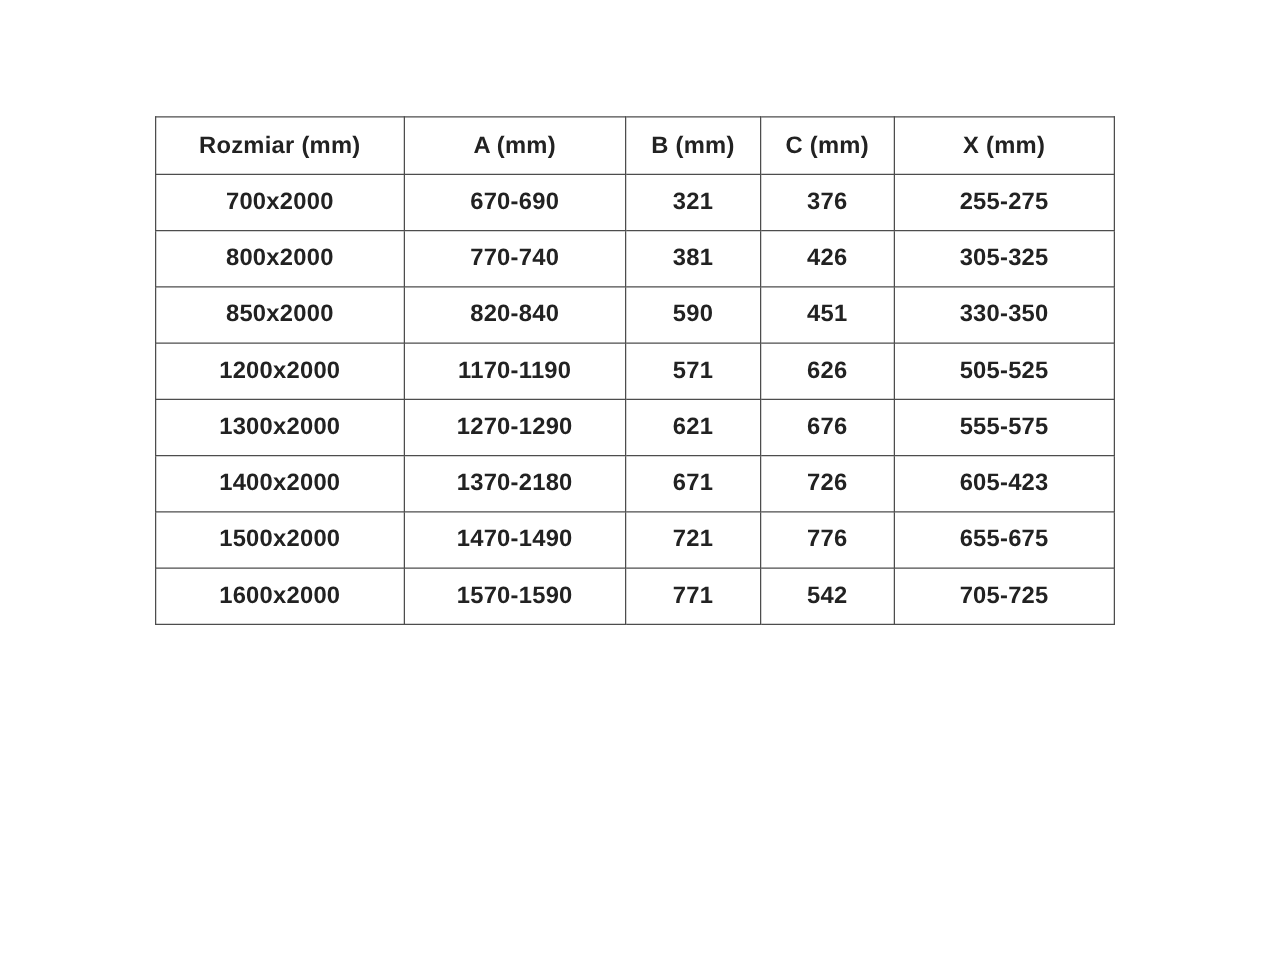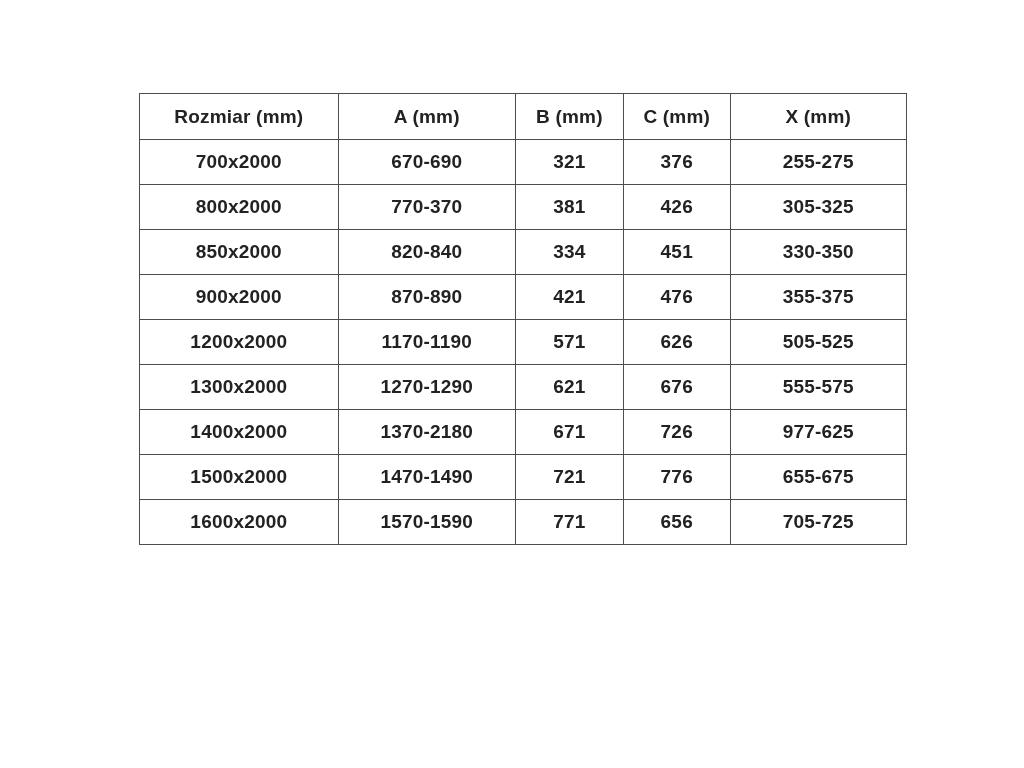--- a/index.html
+++ b/index.html
@@ -13,21 +13,21 @@
   }
 
   .page {
     position: relative;
     width: 1024px;
     height: 768px;
   }
 
   .table-wrap {
     position: absolute;
-    left: 139px;
+    left: 124px;
     top: 93px;
     width: 768px;
   }
 
   table.size-table {
     width: 100%;
     border-collapse: collapse;
     table-layout: fixed;
     background: var(--bg, #ffffff);
   }
@@ -83,70 +83,63 @@
       <tbody>
           <tr>
             <td>700x2000</td>
             <td>670-690</td>
             <td>321</td>
             <td>376</td>
             <td>255-275</td>
           </tr>
           <tr>
             <td>800x2000</td>
-            <td>770-370</td>
+            <td>770-740</td>
             <td>381</td>
             <td>426</td>
             <td>305-325</td>
           </tr>
           <tr>
             <td>850x2000</td>
             <td>820-840</td>
-            <td>334</td>
+            <td>590</td>
             <td>451</td>
             <td>330-350</td>
-          </tr>
-          <tr>
-            <td>900x2000</td>
-            <td>870-890</td>
-            <td>421</td>
-            <td>476</td>
-            <td>355-375</td>
           </tr>
           <tr>
             <td>1200x2000</td>
             <td>1170-1190</td>
             <td>571</td>
             <td>626</td>
             <td>505-525</td>
           </tr>
           <tr>
             <td>1300x2000</td>
             <td>1270-1290</td>
             <td>621</td>
             <td>676</td>
             <td>555-575</td>
           </tr>
           <tr>
             <td>1400x2000</td>
             <td>1370-2180</td>
             <td>671</td>
             <td>726</td>
-            <td>977-625</td>
+            <td>605-423</td>
           </tr>
           <tr>
             <td>1500x2000</td>
             <td>1470-1490</td>
             <td>721</td>
             <td>776</td>
             <td>655-675</td>
           </tr>
           <tr>
             <td>1600x2000</td>
             <td>1570-1590</td>
             <td>771</td>
-            <td>656</td>
+            <td>542</td>
             <td>705-725</td>
           </tr>
         </tbody>
     </table>
   </div>
 </div>
 
 </body></html>

